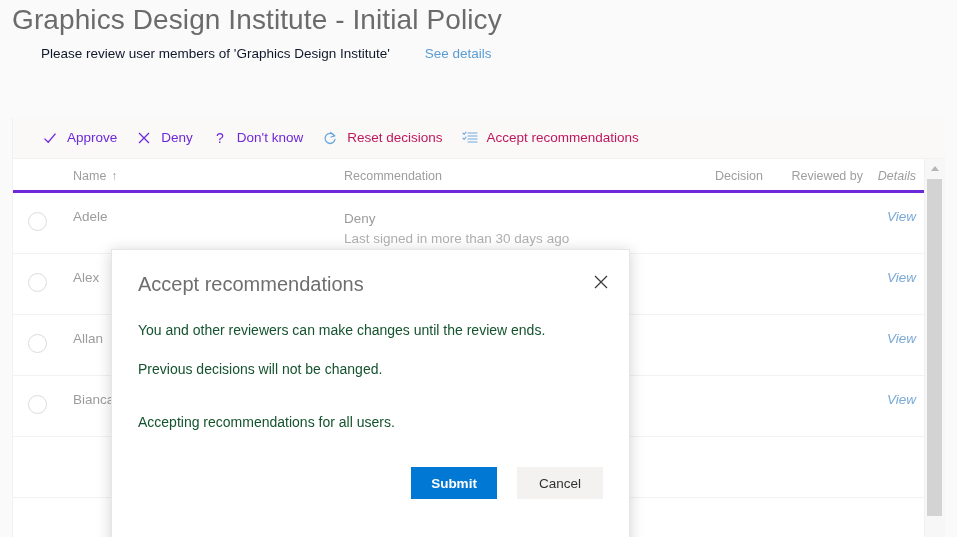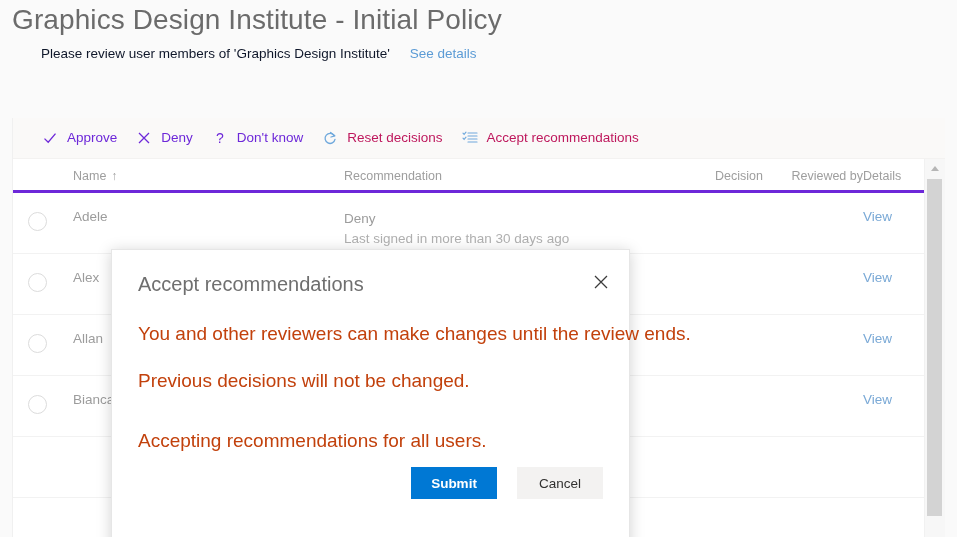--- a/index.html
+++ b/index.html
@@ -51,21 +51,21 @@
     align-items: baseline;
     white-space: nowrap;
   }
   .subtitle-text {
     font-size: 13.5px;
     color: #0f172a;
     font-weight: 400;
     margin-left: 28px;
   }
   .see-details-link {
-    margin-left: 20px;
+    margin-left: 35px;
     font-size: 13.5px;
     color: #5b9bd5;
     cursor: pointer;
   }
 
   
   .panel {
     position: absolute;
     left: 12px;
     top: 118px;
@@ -143,21 +143,21 @@
     justify-content: center;
     align-items: flex-start;
     padding-top: 19px;
     box-sizing: border-box;
   }
   .header-row .c-check { padding-top: 0; }
   .c-name  { flex: 0 0 283px; padding-left: 12px; box-sizing: border-box; }
   .c-rec   { flex: 0 0 324px; box-sizing: border-box; }
   .c-dec   { flex: 0 0 95px;  text-align: right; box-sizing: border-box; }
   .c-rev   { flex: 0 0 100px; text-align: right; box-sizing: border-box; }
-  .c-det   { flex: 1 1 auto;  padding-right: 9px; box-sizing: border-box; }
+  .c-det   { flex: 1 1 auto;  text-align: right; padding-right: 9px; box-sizing: border-box; font-style: italic; }
 
   .header-row .col-head {
     font-size: 12.5px;
     color: #9e9e9e;
     font-weight: 400;
     white-space: nowrap;
   }
   .sort-arrow {
     margin-left: 5px;
     font-size: 12px;
@@ -275,22 +275,22 @@
     cursor: pointer;
     color: #3b3b3b;
   }
   .dialog-body {
     position: absolute;
     left: 26px;
     top: 70px;
     right: 26px;
   }
   .dialog-line {
-    font-size: 19px;
-    color: #c2410c;
+    font-size: 14px;
+    color: #14532d;
     line-height: 1.5;
     margin-bottom: 18px;
     white-space: nowrap;
   }
   .dialog-line.spaced { margin-top: 32px; }
   .dialog-actions {
     position: absolute;
     left: 26px;
     right: 26px;
     top: 217px;

